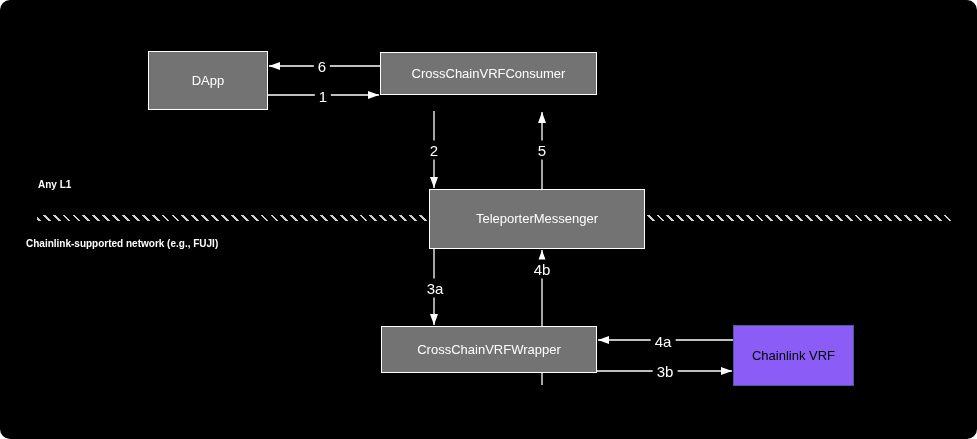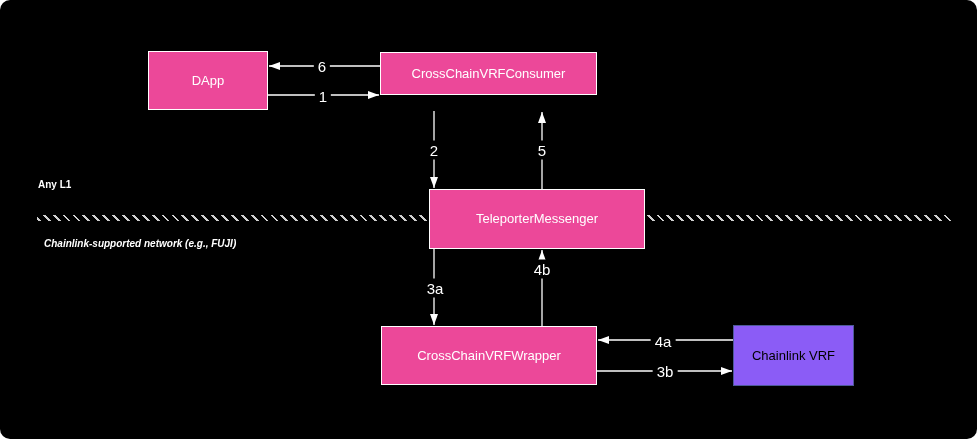--- a/index.html
+++ b/index.html
@@ -18,33 +18,33 @@
   }
   .arrow-layer {
     position: absolute;
     left: 0; top: 0;
     width: 977px; height: 439px;
   }
   .node {
     position: absolute;
     box-sizing: border-box;
     border: 1px solid #ffffff;
-    background: #ec4899;
+    background: #737373;
     color: #ffffff;
     display: flex;
     align-items: center;
     justify-content: center;
     text-align: center;
     font-size: 13px;
     line-height: 1.2;
   }
   .node-dapp        { left:148px; top:51px;  width:120px; height:59px; }
   .node-consumer    { left:380px; top:52px;  width:217px; height:43px; }
   .node-teleporter  { left:381px; top:189px; width:216px; height:60px;margin-left:48px; }
-  .node-wrapper     { left:381px; top:326px; width:216px; height:59px; }
+  .node-wrapper     { left:381px; top:326px; width:216px; height:47px; }
   .node-chainlink   {
     left:733px; top:325px; width:121px; height:61px;
     background:#8b5cf6; border:1px solid #4d5a99; color:#000000;
   }
   .edge-label {
     position: absolute;
     transform: translate(-50%, -50%);
     background: #000000;
     color: #ffffff;
     font-size: 15px;
@@ -60,21 +60,21 @@
   .lbl-4a { left:663px; top:341px;text-align:center; }
   .lbl-3b { left:665px; top:371px; }
   .region-label {
     position: absolute;
     color: #ffffff;
     font-size: 10px;
     font-weight: bold;
     white-space: nowrap;
   }
   .region-top    { left:38px; top:179px; }
-  .region-bottom { left:44px; top:238px;font-style:italic; }
+  .region-bottom { left:26px; top:238px; }
   .boundary {
     position: absolute;
     left: 37px;
     top: 215px;
     width: 916px;
     height: 6px;
     background: repeating-linear-gradient(
       45deg,
       transparent 0 1px,
       #cfcfcf 1px 3px,

